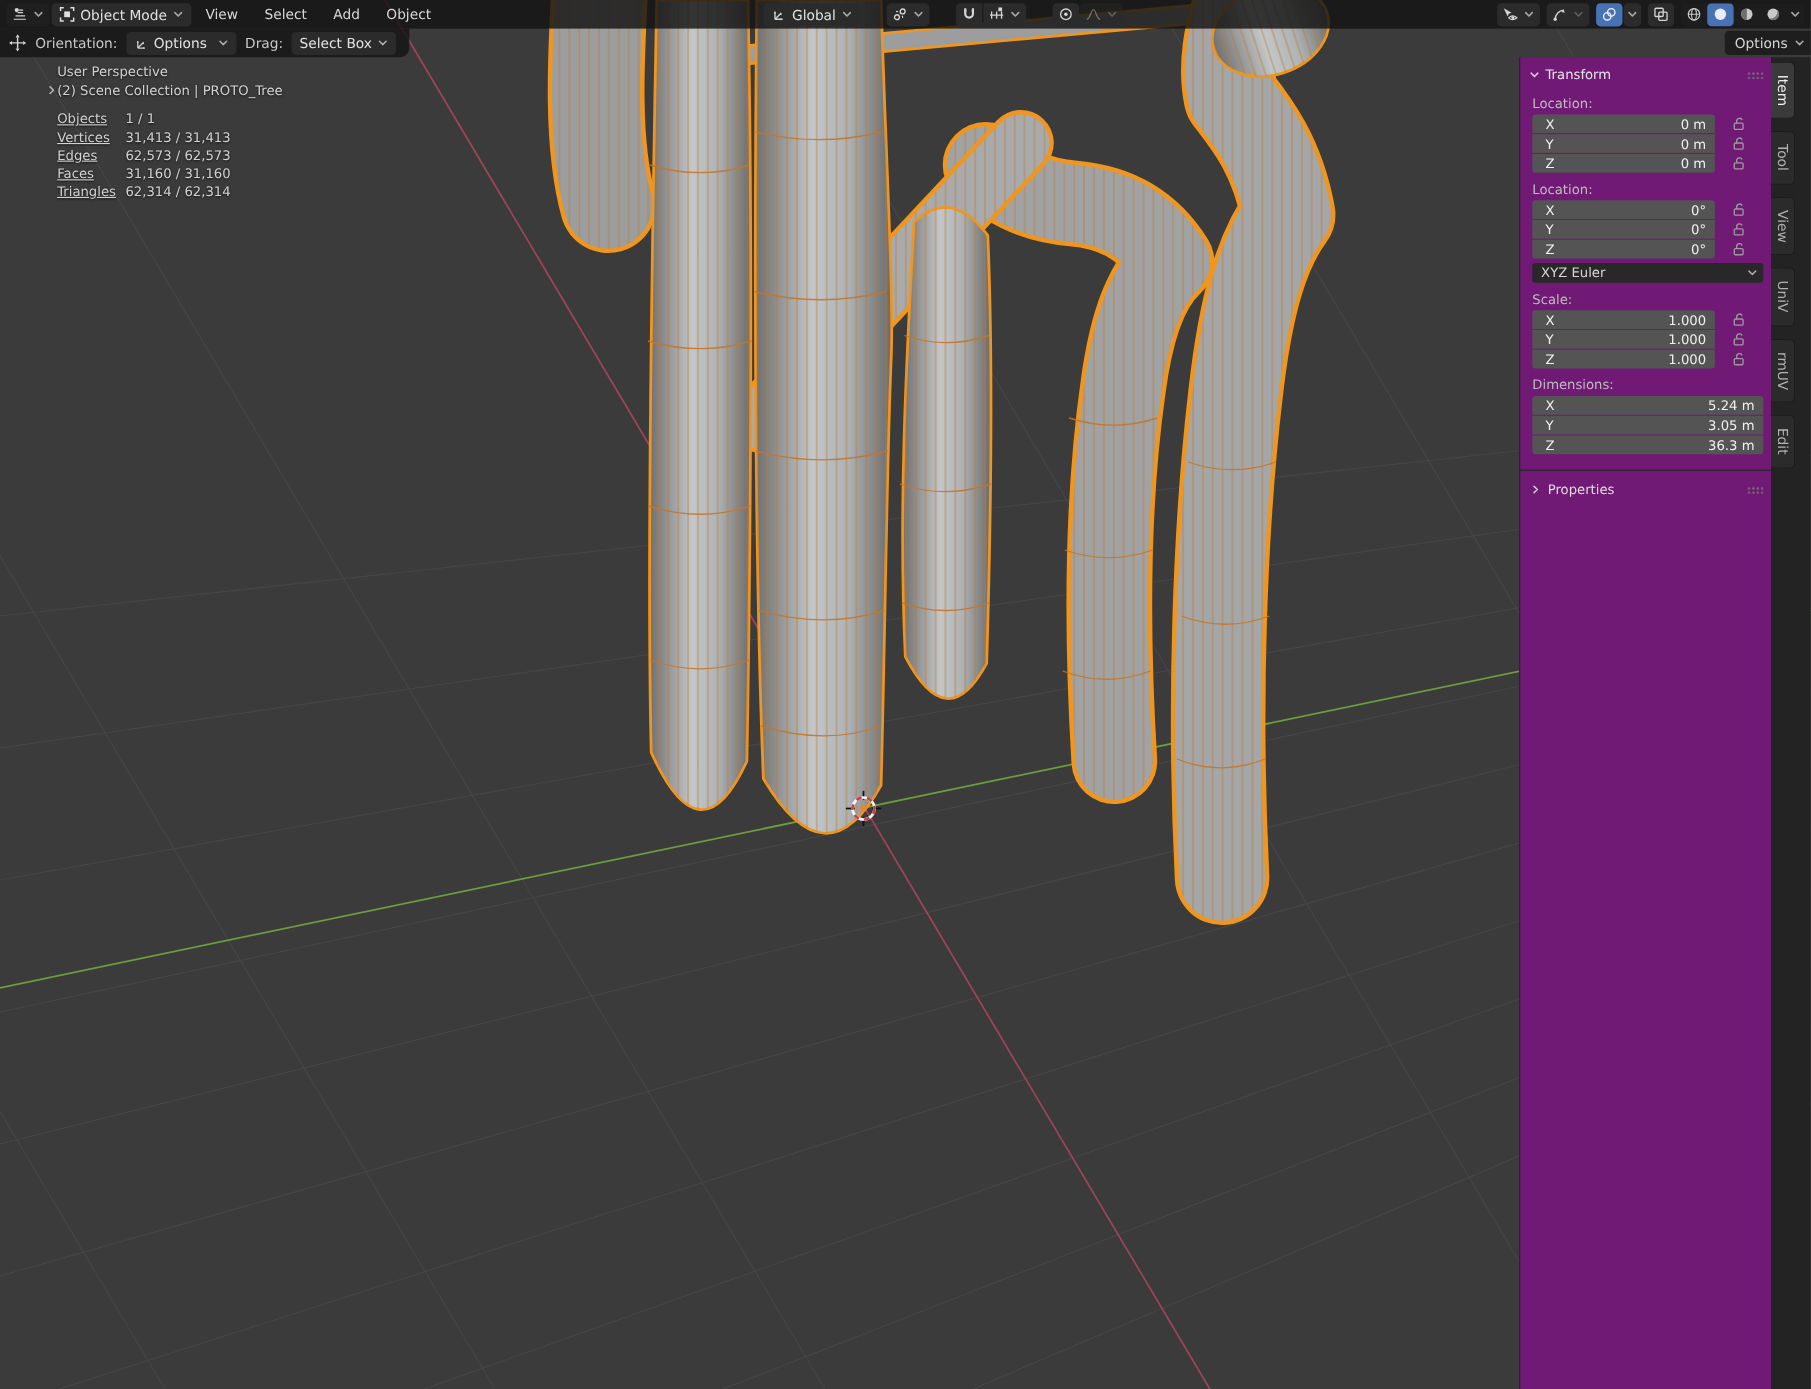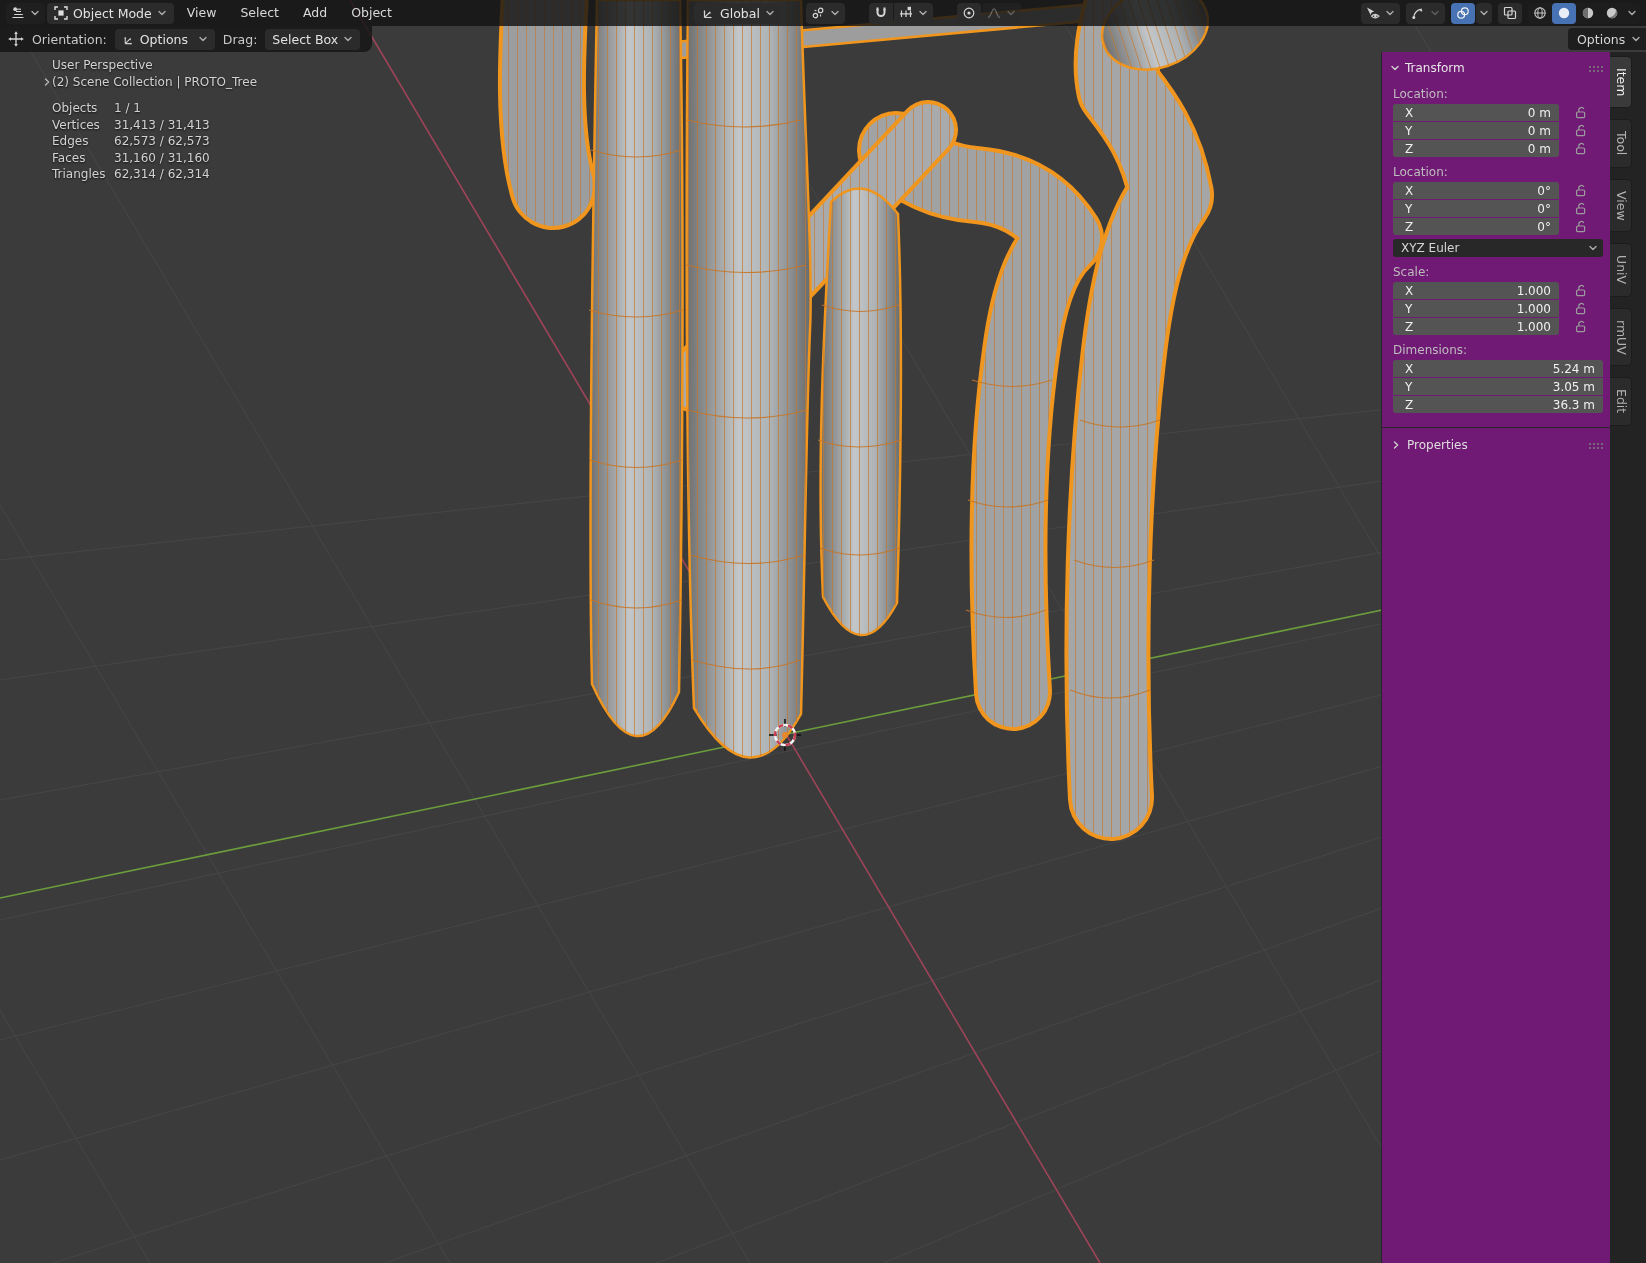--- a/index.html
+++ b/index.html
@@ -15,21 +15,21 @@
 
   
   .stats{
     position:absolute;left:10px;top:57px;z-index:3;
     color:#d2d2d2;font-size:12px;line-height:16.5px;
     text-shadow:0 1px 2px rgba(0,0,0,.7);
     margin-left:42px;
   }
   .stats .blockgap{height:10px;}
   .stats-row{display:flex;}
-  .stats-row .lbl{width:62px;}
+  .stats-row .lbl{width:62px;text-decoration:underline;}
   .scene-line{position:relative;}
   .scene-chev{position:absolute;left:-10px;top:2px;width:10px;height:12px;}
 
   
   .hdr{
     position:absolute;left:0;top:0;width:1646px;height:26px;z-index:4;
     background:rgba(19,19,19,0.82);
     display:flex;align-items:center;
     color:#d8d8d8;font-size:12.5px;
   }

